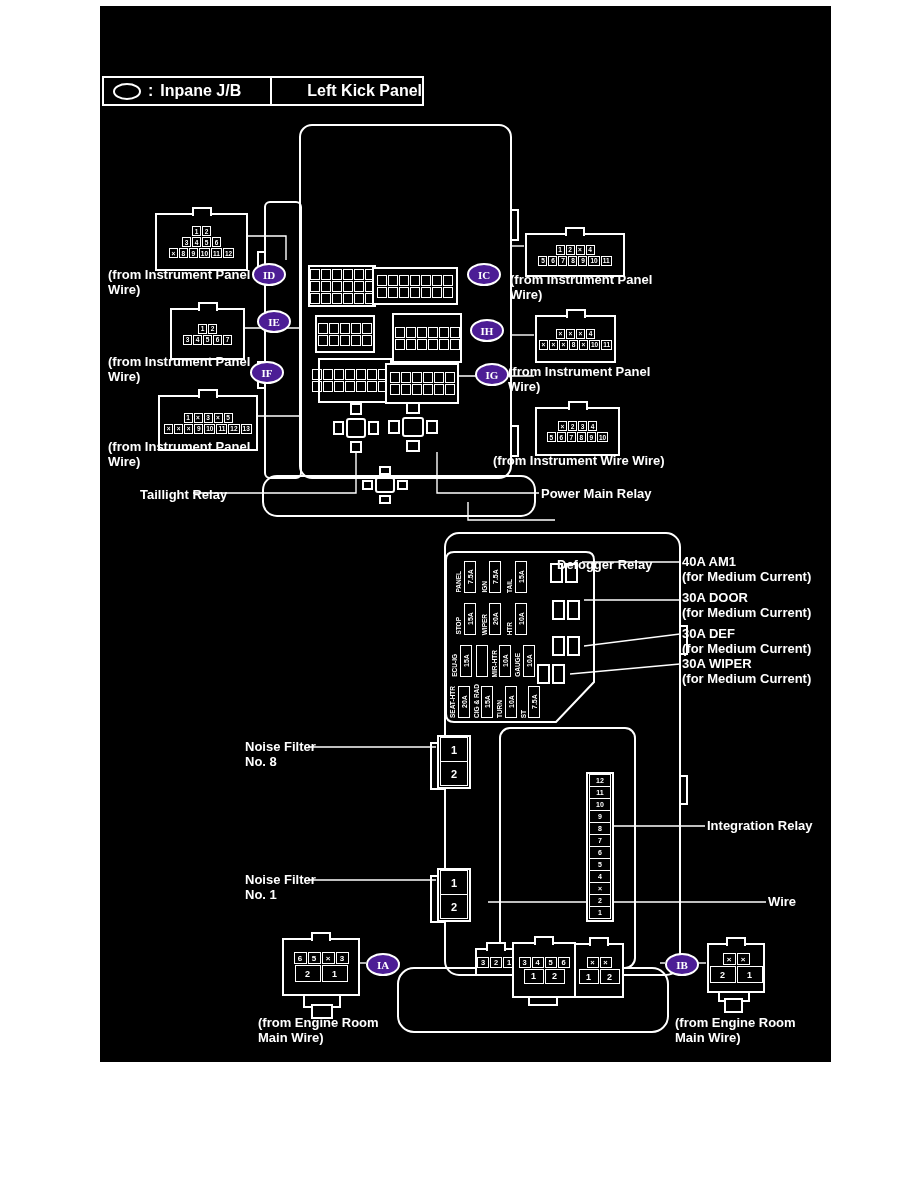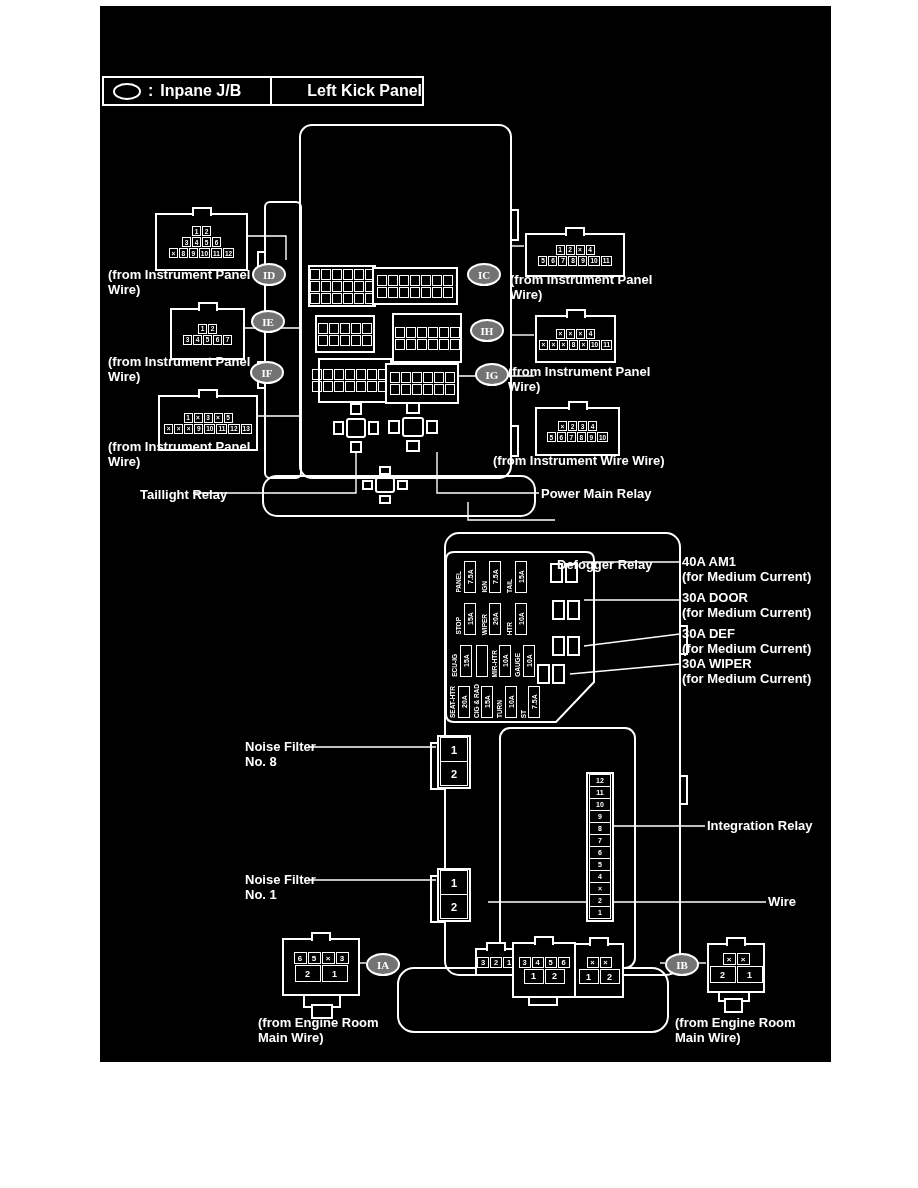--- a/index.html
+++ b/index.html
@@ -28,21 +28,21 @@
   .pin-row{display:flex;gap:1px;justify-content:center;}
   .pin-cell{border:1px solid #fff;min-width:9px;height:10px;font-size:6.5px;font-weight:bold;
             display:flex;align-items:center;justify-content:center;padding:0 1px;box-sizing:border-box;}
   .conn-big .pin-cell{min-width:13px;height:12px;font-size:8px;}
   .conn-big .pin-row:nth-child(2) .pin-cell{min-width:26px;height:17px;font-size:9px;}
   .conn-mid .pin-cell{min-width:12px;height:11px;font-size:7.5px;}
   .conn-mid .pin-row:nth-child(2) .pin-cell{min-width:20px;height:15px;font-size:9px;}
   .stem{position:absolute;border:2px solid #fff;background:#000;z-index:2;}
 
   .oval{position:absolute;width:30px;height:19px;border:2px solid #fff;border-radius:50%;
-        background:#737373;color:#fff;font:bold 11px "Liberation Serif",serif;display:flex;
+        background:#4c1d95;color:#fff;font:bold 11px "Liberation Serif",serif;display:flex;
         align-items:center;justify-content:center;z-index:5;}
 
   .fp{position:absolute;border:2px solid #fff;background:#000;display:flex;flex-direction:column;
       gap:1px;padding:2px;align-items:center;justify-content:center;z-index:2;}
   .fp-row{display:flex;gap:1px;}
   .fp-cell{width:8px;height:9px;border:1px solid #fff;}
 
   .relay{position:absolute;z-index:2;}
   .relay div{position:absolute;border:2px solid #fff;background:#000;box-sizing:border-box;}
   .r-c{left:28%;top:30%;width:44%;height:40%;border-radius:3px;}
@@ -288,21 +288,21 @@
       </div>
       <div class="pin-row">
         <span class="pin-cell">2</span>
         <span class="pin-cell">1</span>
       </div>
     </div>
   <div class="stem" style="left:618px;top:979px;width:28px;height:13px;"></div>
   <div class="stem" style="left:624px;top:992px;width:15px;height:11px;"></div>
 
   <div class="oval" style="left:152px;top:257px;">ID</div>
-  <div class="oval" style="left:151px;top:304px;text-align:right;">IE</div>
+  <div class="oval" style="left:157px;top:304px;text-align:right;">IE</div>
   <div class="oval" style="left:150px;top:355px;">IF</div>
   <div class="oval" style="left:367px;top:257px;">IC</div>
   <div class="oval" style="left:370px;top:313px;">IH</div>
   <div class="oval" style="left:375px;top:357px;">IG</div>
   <div class="oval" style="left:266px;top:947px;">IA</div>
   <div class="oval" style="left:565px;top:947px;">IB</div>
 
   <div class="lbl" style="left:8px;top:261px;">
     <div>(from Instrument Panel</div>
     <div>Wire)</div>

